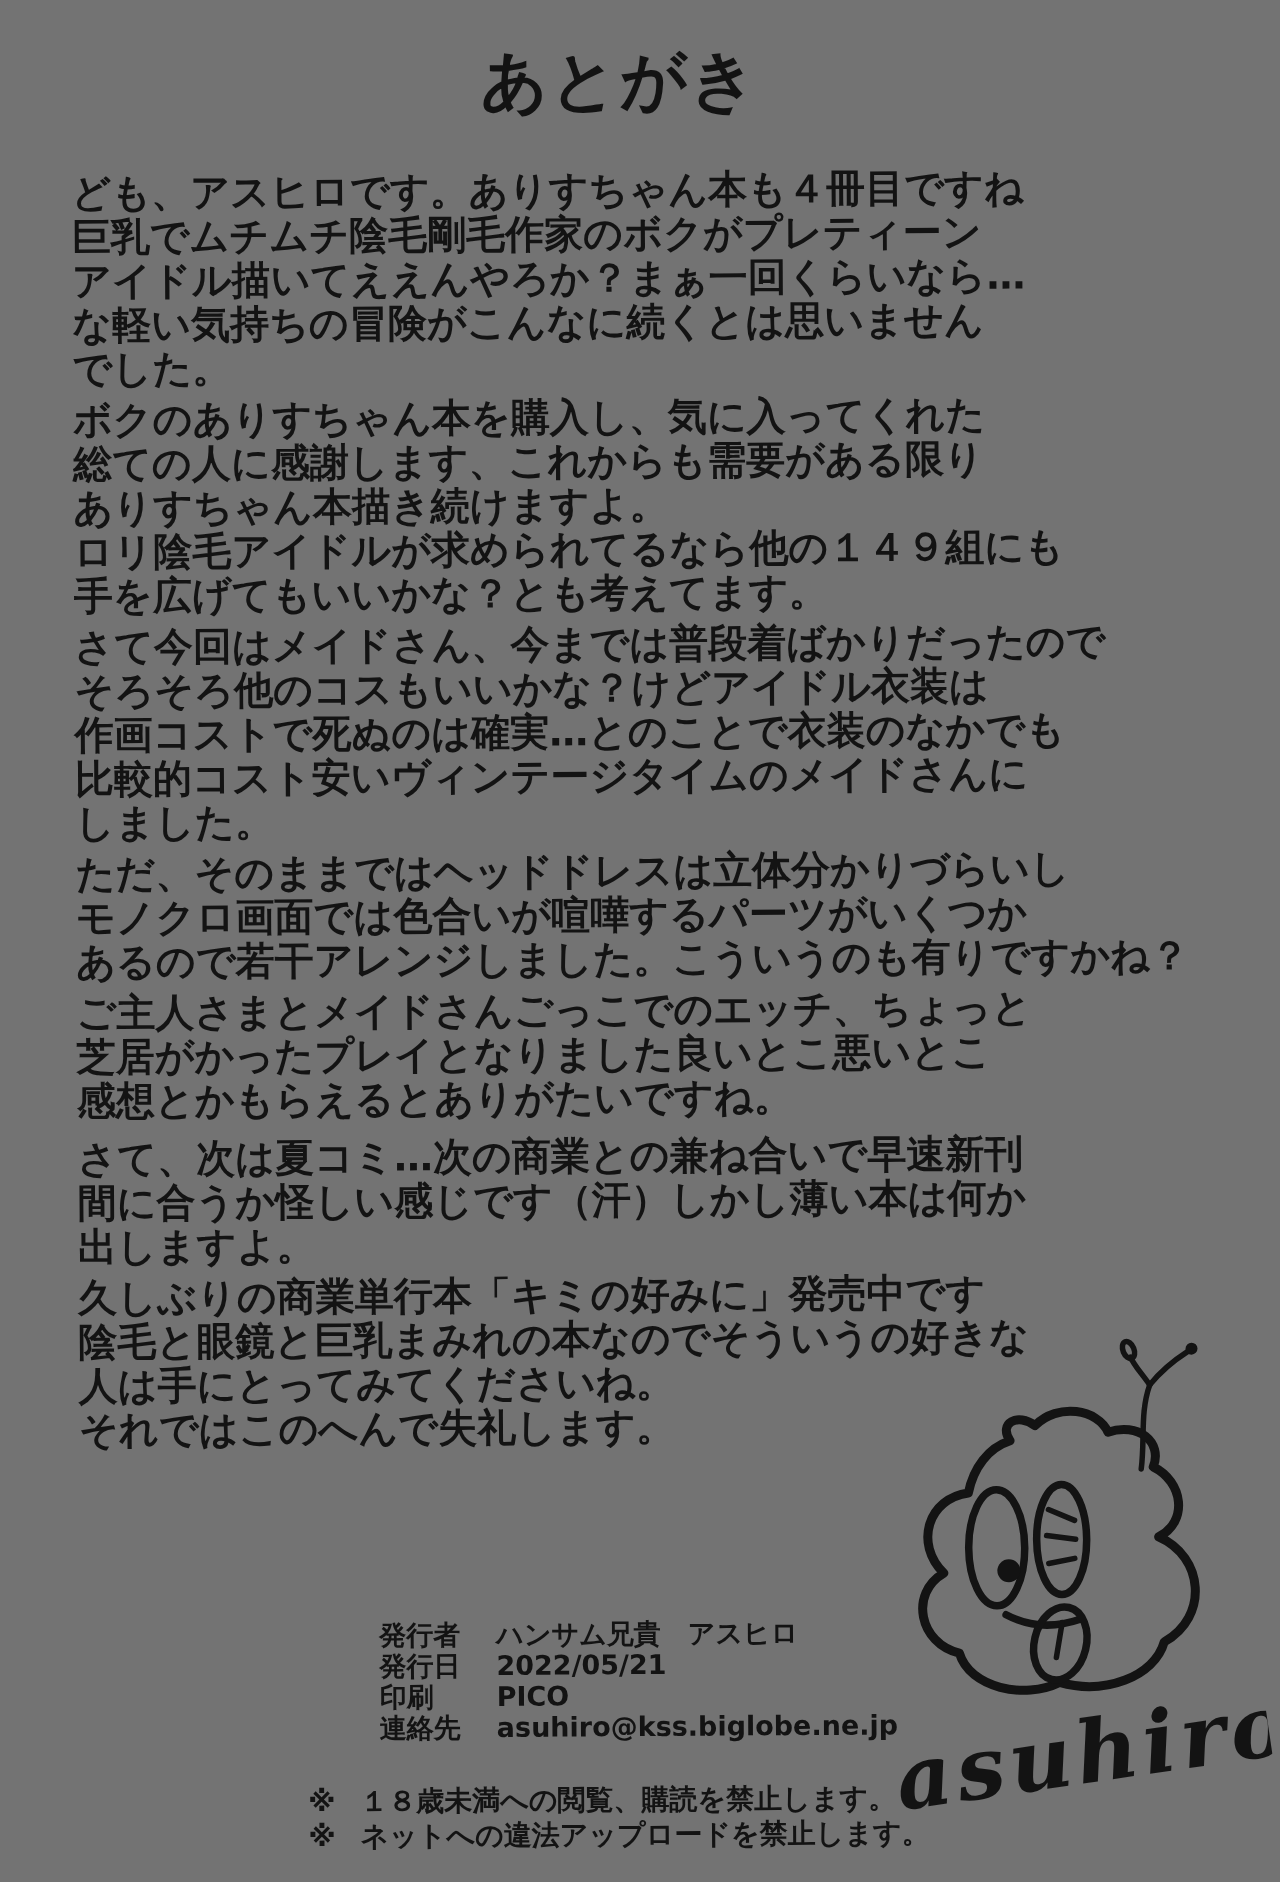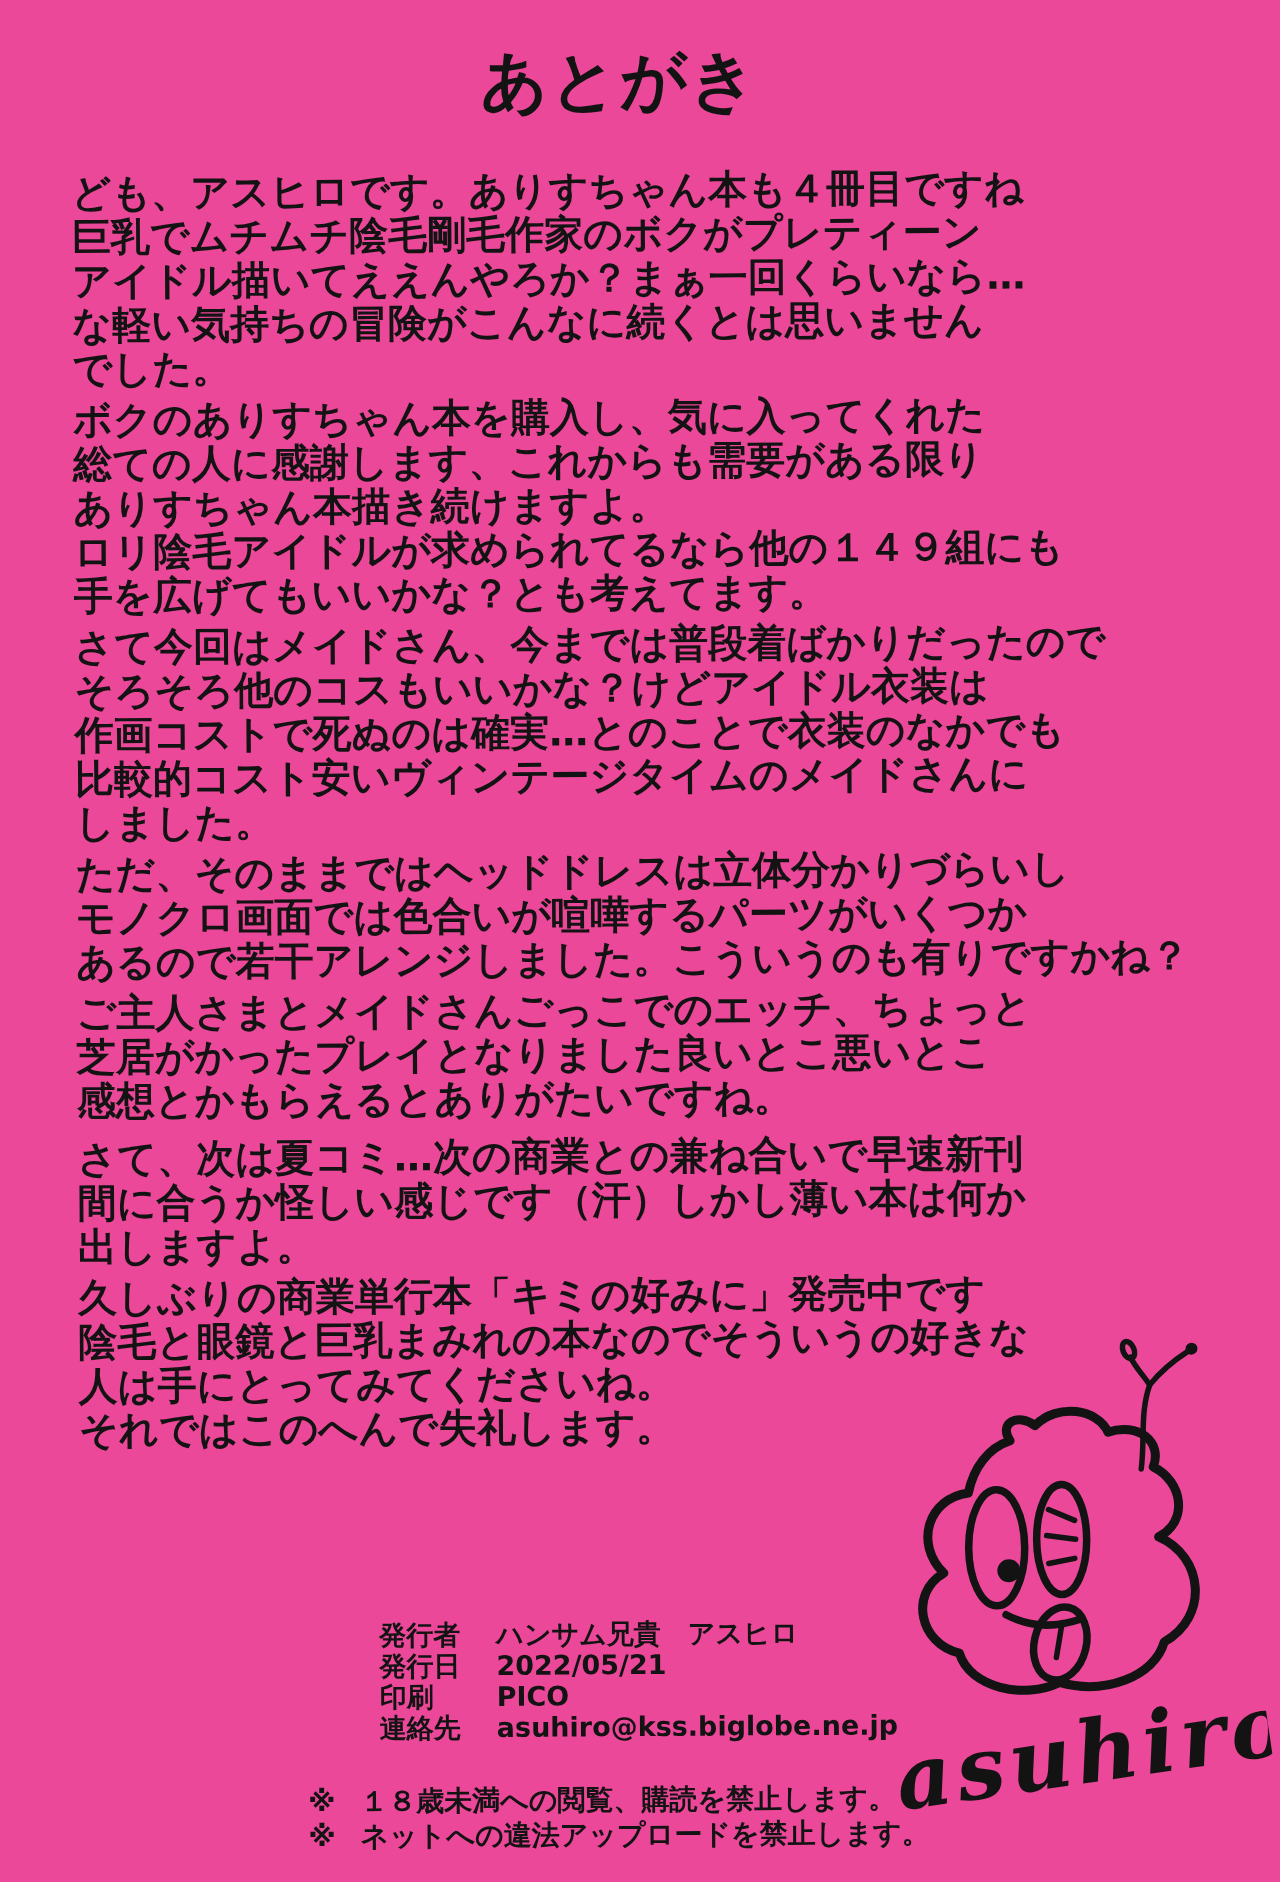--- a/index.html
+++ b/index.html
@@ -1,20 +1,20 @@
 <!DOCTYPE html>
 <html><head>
 <meta charset="utf-8">
 <style>
   html,body{margin:0;padding:0;background:#e8e8e8;}
   .page{
     position:relative;
     width:1280px;height:1882px;
     margin:0 auto;
-    background:#ec4899;
+    background:#737373;
     overflow:hidden;
     font-family:"DejaVu Sans",sans-serif;
     color:#131313;
   }
   .sheet-inner{
     position:absolute;inset:0;
     transform:rotate(-0.35deg);
     transform-origin:50% 50%;
   }
   .title{

